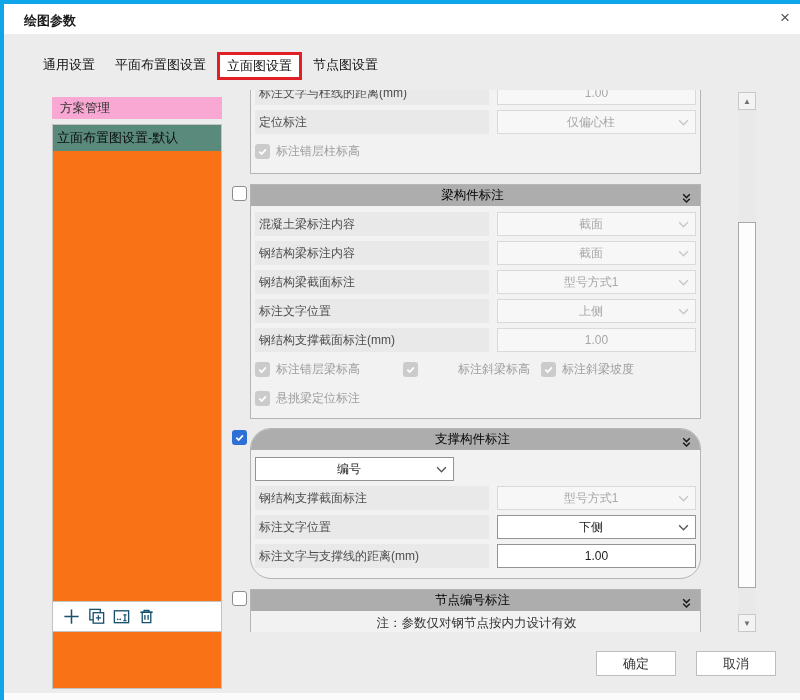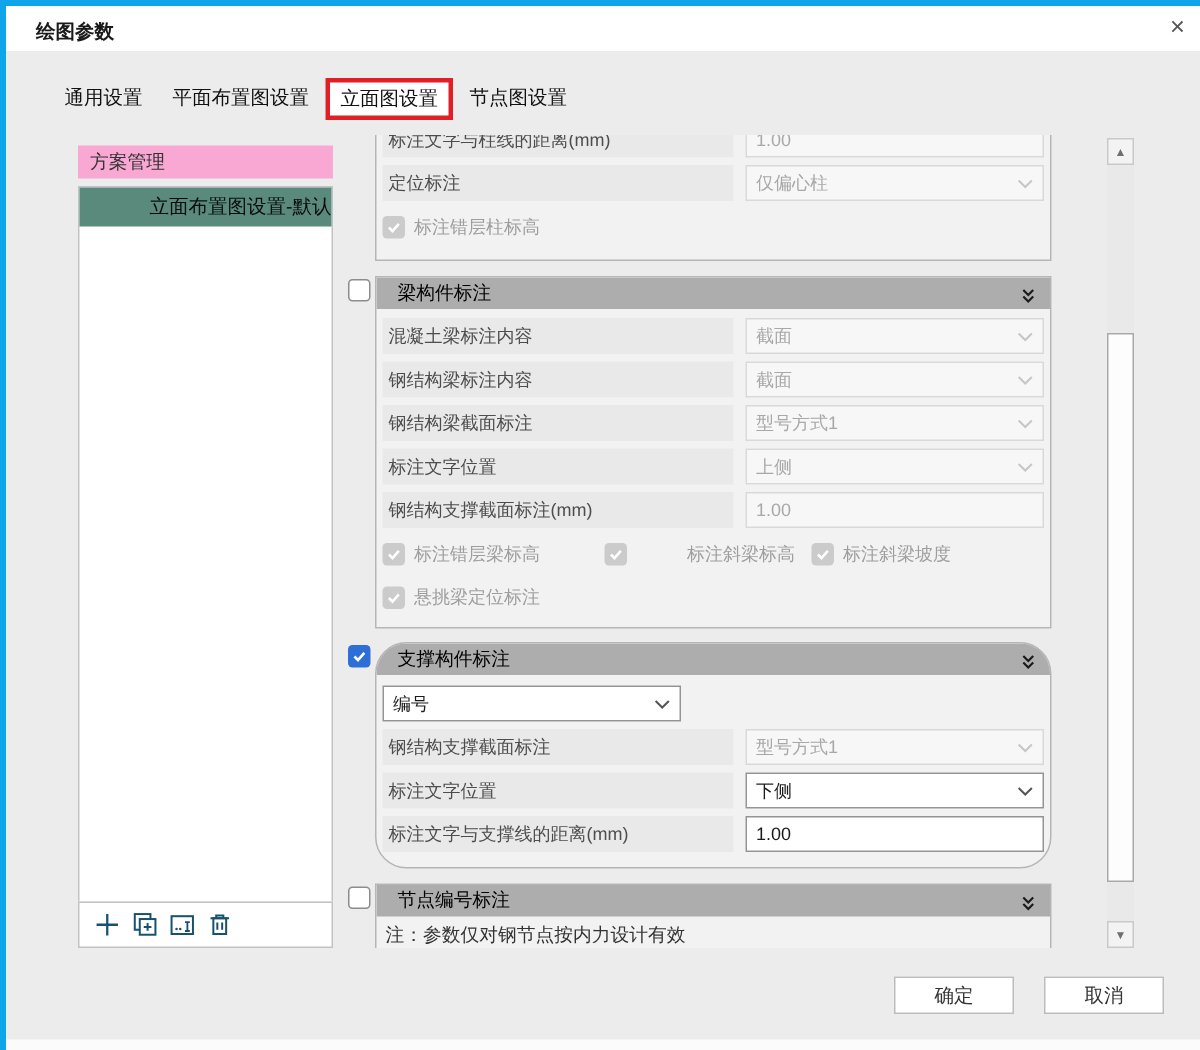--- a/index.html
+++ b/index.html
@@ -5,29 +5,29 @@
   html,body{margin:0;padding:0;background:#d8d8d8;font-family:"Liberation Sans","DejaVu Sans",sans-serif;}
   .dialog{position:relative;width:798px;height:698px;background:#ececec;border:4px solid #0ea5e9;overflow:hidden;}
   .titlebar{position:absolute;left:0;top:0;width:100%;height:30px;background:#ffffff;}
   .title{position:absolute;left:20px;top:8px;font-size:13px;font-weight:bold;color:#1a1a1a;}
   .close{position:absolute;right:12px;top:5px;font-size:17px;color:#555;cursor:pointer;line-height:18px;}
   .tabbar{position:absolute;left:30px;top:48px;display:flex;align-items:flex-start;}
   .tab{font-size:13px;color:#111;padding:4px 9px;margin-right:2px;white-space:nowrap;}
   .tab.active{background:#fff;border:3px solid var(--red);padding:2px 7px;}
   
   .scheme-header{position:absolute;left:48px;top:93px;width:170px;height:22px;background:#f9a8d4;font-size:12.5px;color:#333;line-height:22px;padding-left:8px;box-sizing:border-box;}
-  .scheme-list{position:absolute;left:48px;top:120px;width:170px;height:478px;background:#ffffff;border:1px solid #c3c3c3;box-sizing:border-box;text-align:right;}
+  .scheme-list{position:absolute;left:48px;top:120px;width:170px;height:565px;background:#f97316;border:1px solid #c3c3c3;box-sizing:border-box;}
   .scheme-item{height:26px;line-height:26px;font-size:13px;color:#0c0c0c;padding-left:4px;white-space:nowrap;overflow:hidden;}
   .scheme-item.selected{background:var(--teal);}
   .scheme-toolbar{position:absolute;left:48px;top:597px;width:170px;height:31px;background:#fff;border:1px solid #c3c3c3;box-sizing:border-box;display:flex;align-items:center;padding-left:8px;gap:4px;}
   .tool-icon{width:21px;height:21px;display:inline-flex;align-items:center;justify-content:center;cursor:pointer;}
   .tool-icon svg{display:block;}
   
   .panel{position:absolute;left:226px;top:86px;width:504px;height:542px;overflow:hidden;}
-  .group{position:absolute;left:20px;width:451px;background:#f2f2f2;border:1px solid #b5b5b5;box-sizing:border-box;overflow:hidden;}
+  .group{position:absolute;left:20px;width:451px;background:#f2f2f2;border:1px solid #b5b5b5;box-sizing:border-box;overflow:hidden;text-align:center;}
   .ghead{height:21px;background:var(--ghead);display:flex;align-items:center;padding:0 8px 0 14px;}
   .ghead .gtitle{flex:1;font-size:12.5px;color:#000;}
   .ghead .collapse{width:12px;height:12px;cursor:pointer;}
   .rowline{height:24px;margin:5px 4px 0 4px;display:flex;align-items:center;}
   .rlabel{flex:1;font-size:12px;color:#4d4d4d;align-self:stretch;display:flex;align-items:center;padding-left:4px;background:rgba(0,0,0,0.035);margin-right:8px;}
   .ctrl{width:199px;height:24px;box-sizing:border-box;display:flex;align-items:center;background:#fff;border:1px solid #949494;font-size:12px;color:#1a1a1a;padding:0 6px;}
   .ctrl .cval{flex:1;white-space:nowrap;overflow:hidden;}
   .ctrl .chev{color:#555;display:flex;}
   .ctrl.disabled{background:#f7f7f7;border-color:#d9d9d9;color:#a8a8a8;}
   .ctrl.disabled .chev{color:#c6c6c6;}

